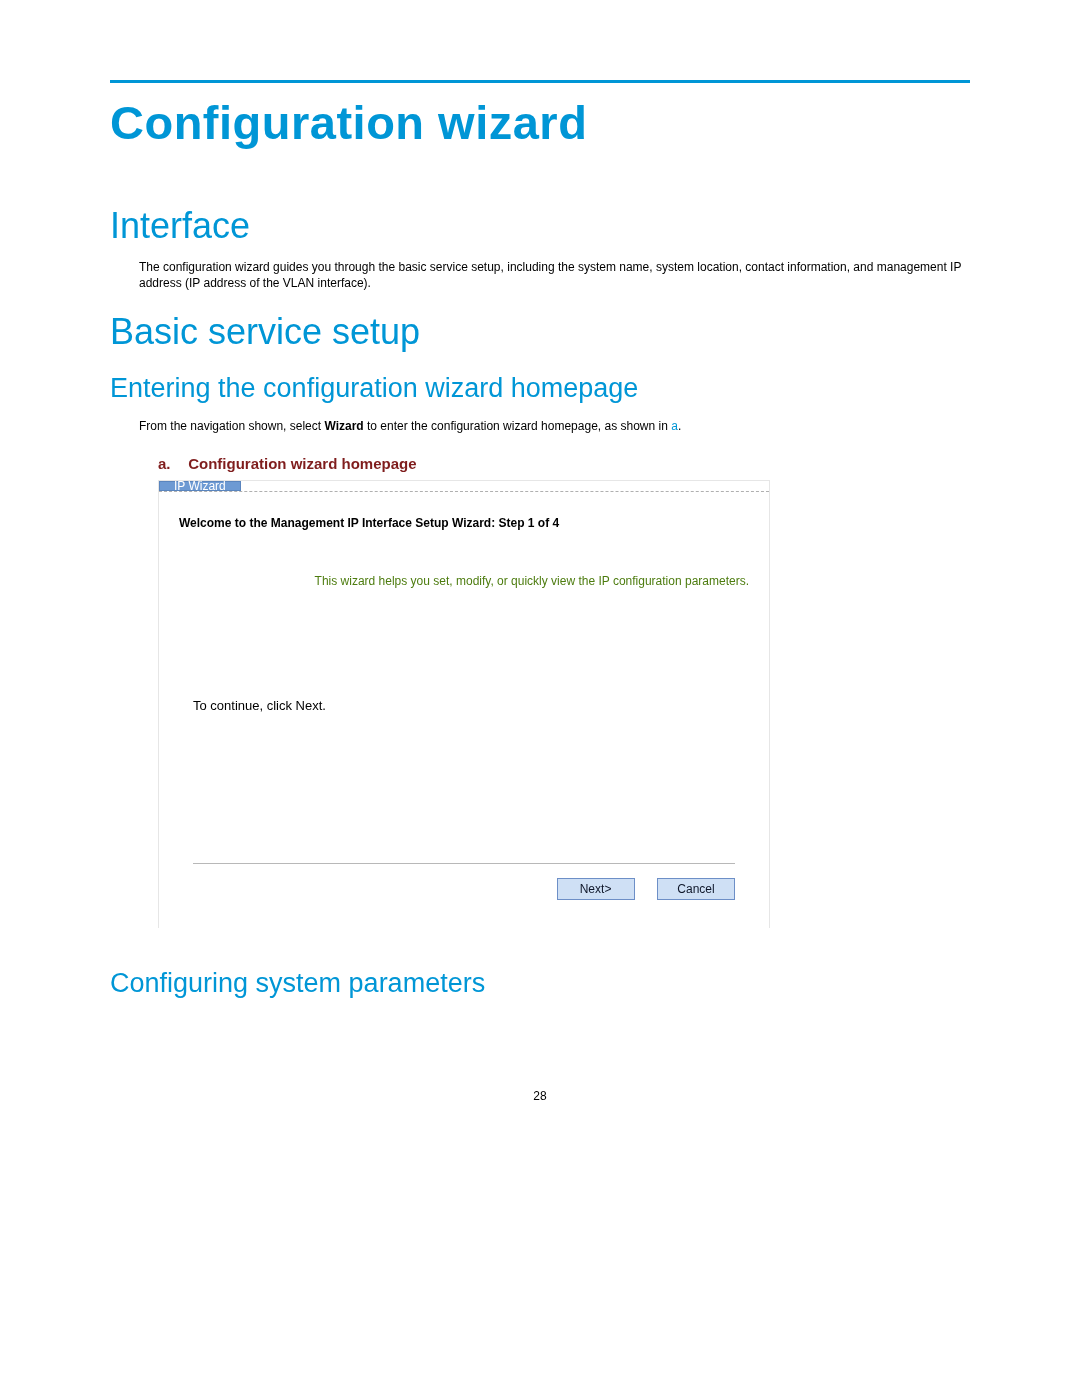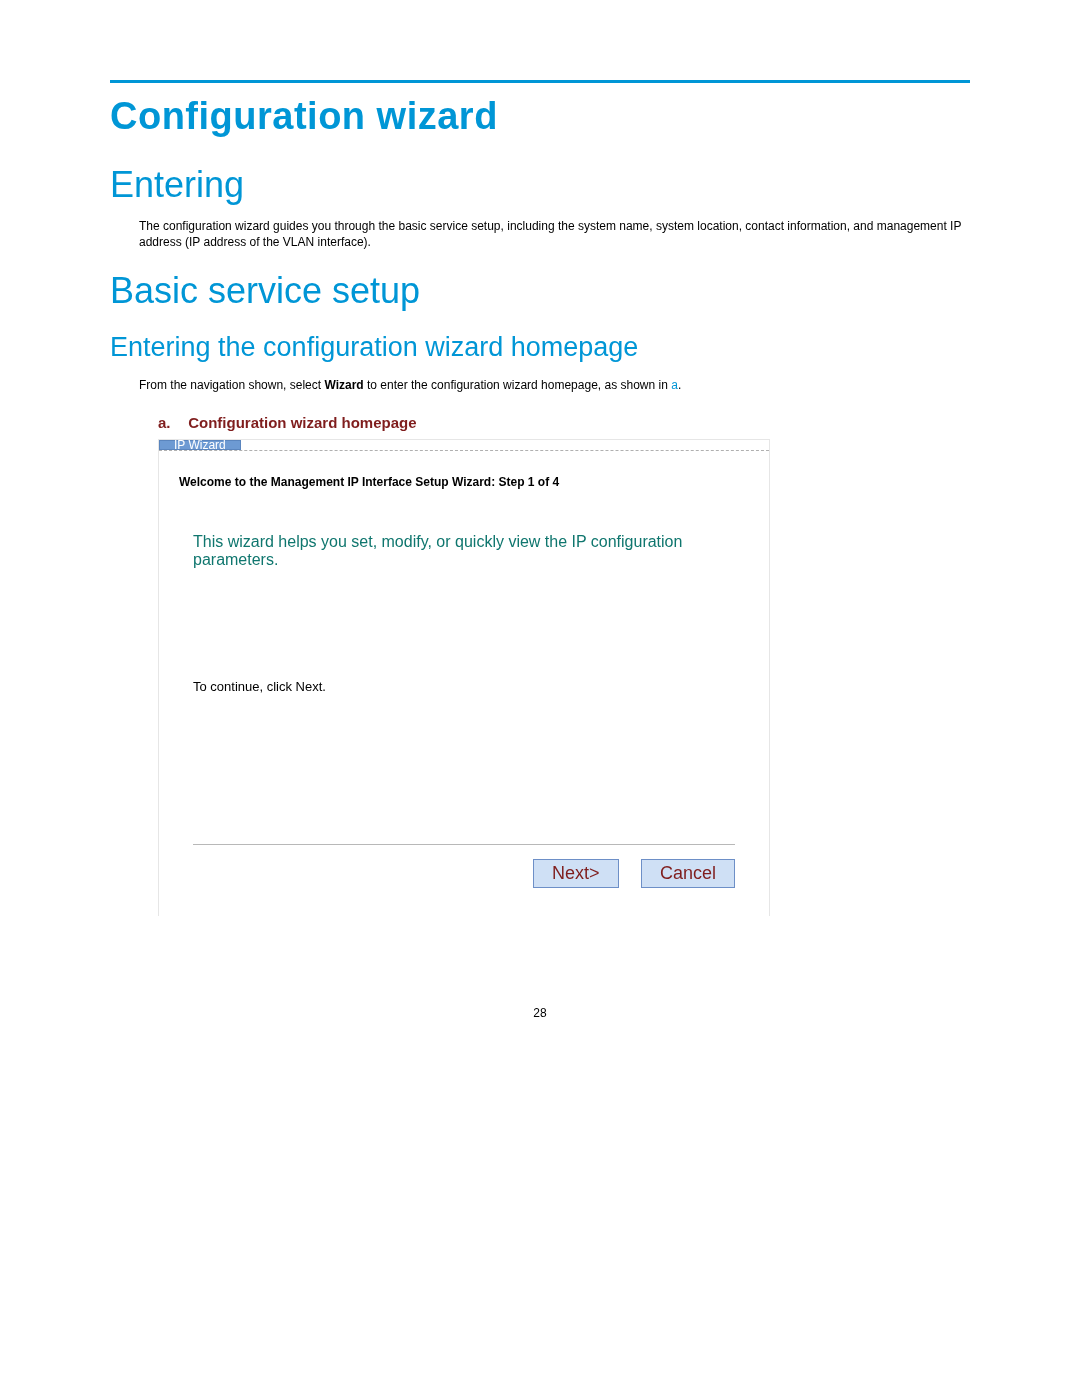--- a/index.html
+++ b/index.html
@@ -15,23 +15,23 @@
     box-sizing: border-box;
   }
   .rule {
     border: none;
     border-top: 3px solid #0096d6;
     margin: 0 0 12px 0;
   }
   h1.title {
     font-family: "Futura", "Century Gothic", "Arial", sans-serif;
     font-weight: bold;
-    font-size: 38px;
+    font-size: 47px;
     color: #0096d6;
-    margin: 0 0 26px 0;
+    margin: 0 0 55px 0;
     letter-spacing: 0.5px;
   }
   h2.section {
     font-family: "Futura", "Century Gothic", "Arial", sans-serif;
     font-weight: 300;
     font-size: 36px;
     color: #0096d6;
     margin: 0 0 12px 0;
   }
   h3.subsection {
@@ -82,62 +82,63 @@
     min-height: 390px;
   }
   .wiz-heading {
     font-family: Arial, sans-serif;
     font-size: 12px;
     font-weight: bold;
     color: #000;
     margin: 24px 0 44px 0;
   }
   .wiz-text {
-    font-size: 16px;
-    color: #0f766e;
+    font-size: 12px;
+    color: #4d7c0f;
     margin: 0 0 110px 14px;
+    text-align: right;
   }
   .wiz-text2 {
     font-size: 13px;
     color: #000;
     margin: 0 0 0 14px;
   }
   .wiz-footer {
     border-top: 1px solid #b8b8b8;
     margin: 150px 14px 0 14px;
     padding: 14px 0 18px 0;
     text-align: right;
   }
   .wiz-btn {
     display: inline-block;
     background: #cfe0f5;
     border: 1px solid #6d8fc7;
-    color: #7f1d1d;
-    font-size: 18px;
+    color: #0f172a;
+    font-size: 12px;
     padding: 3px 18px;
     margin-left: 18px;
     min-width: 40px;
     text-align: center;
   }
   .page-num {
     text-align: center;
     font-size: 12px;
     margin-top: 90px;
   }
 </style>
 </head>
 <body>
 
 <div class="page">
 
   <hr class="rule">
 
   <h1 class="title">Configuration wizard</h1>
 
-  <h2 class="section">Entering</h2>
+  <h2 class="section">Interface</h2>
   <p class="body">The configuration wizard guides you through the basic service setup, including the system name, system location, contact information, and management IP address (IP address of the VLAN interface).</p>
 
   <h2 class="section">Basic service setup</h2>
 
   <h3 class="subsection">Entering the configuration wizard homepage</h3>
   <p class="body">
     <span>From the navigation shown, select </span><span class="bold">Wizard</span><span> to enter the configuration wizard homepage, as shown in </span><span class="link">a</span><span>.</span>
   </p>
 
   <div class="figlabel">
@@ -153,16 +154,17 @@
       <div class="wiz-heading">Welcome to the Management IP Interface Setup Wizard:  Step 1 of 4</div>
       <div class="wiz-text">This wizard helps you set, modify, or quickly view the IP configuration parameters.</div>
       <div class="wiz-text2">To continue, click Next.</div>
       <div class="wiz-footer">
         <span class="wiz-btn">Next&gt;</span>
         <span class="wiz-btn">Cancel</span>
       </div>
     </div>
   </div>
 
+  <h3 class="subsection" style="margin-top:40px">Configuring system parameters</h3>
 
   <div class="page-num">28</div>
 
 </div>
 
 </body></html>

